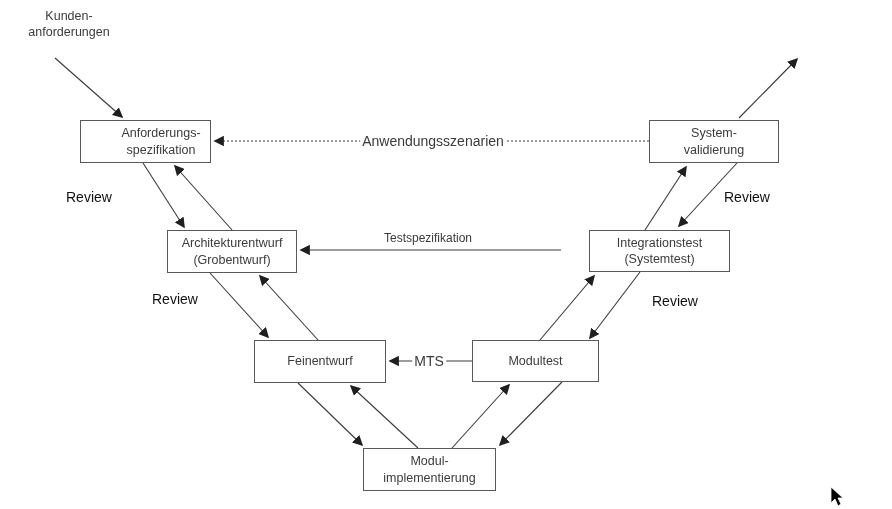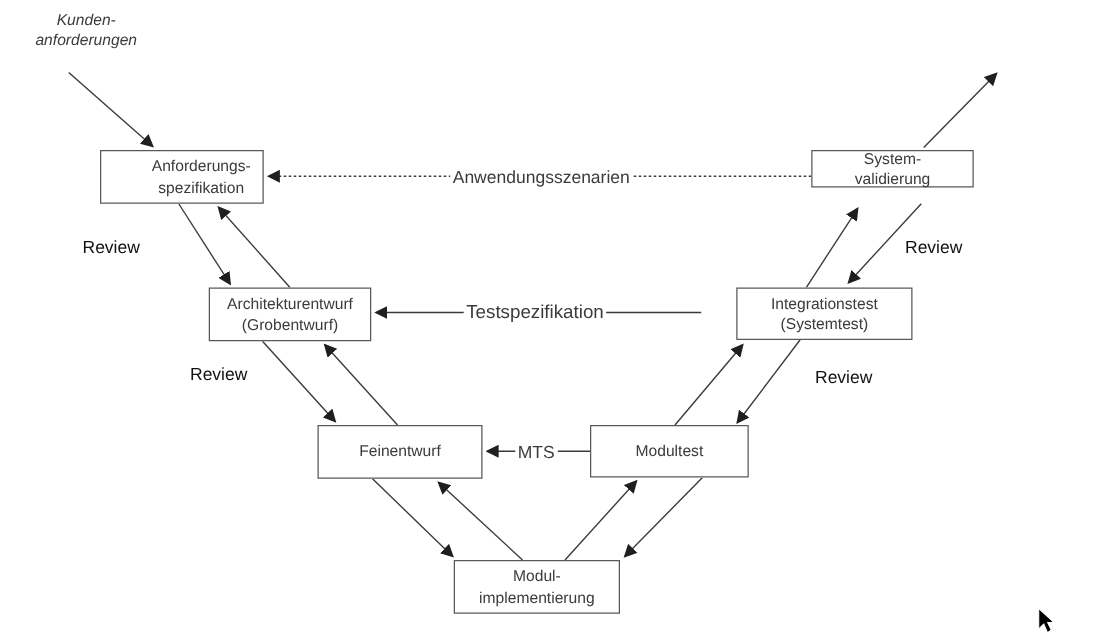--- a/index.html
+++ b/index.html
@@ -25,21 +25,21 @@
     line-height:1.3;
     color:#3b3b3b;
   }
   .extlabel{
     position:absolute;
     text-align:center;
     font-size:12.5px;
     line-height:1.3;
     color:#3b3b3b;
   }
-  .extlabel span{display:block;font-style:italic;}
+  .extlabel span{display:block;}
   .flowlabel{
     position:absolute;
     transform:translate(-50%,-50%);
     background:#ffffff;
     padding:0 2px;
     font-size:14px;
     color:#3b3b3b;
     white-space:nowrap;
   }
   .review{
@@ -89,21 +89,21 @@
 
   <div class="extlabel" style="left:5px;top:8px;width:128px;">
     <span>Kunden-</span>
     <span>anforderungen</span>
   </div>
 
   <div class="node" style="left:80px;top:120px;width:131px;height:43px;padding-left:31px;">
     <span>Anforderungs-</span>
     <span>spezifikation</span>
   </div>
-  <div class="node" style="left:649px;top:120px;width:130px;height:30px;">
+  <div class="node" style="left:649px;top:120px;width:130px;height:43px;">
     <span>System-</span>
     <span>validierung</span>
   </div>
   <div class="node" style="left:167px;top:230px;width:130px;height:43px;">
     <span>Architekturentwurf</span>
     <span>(Grobentwurf)</span>
   </div>
   <div class="node" style="left:589px;top:230px;width:141px;height:42px;">
     <span>Integrationstest</span>
     <span>(Systemtest)</span>
@@ -113,21 +113,21 @@
   </div>
   <div class="node" style="left:472px;top:340px;width:127px;height:42px;">
     <span>Modultest</span>
   </div>
   <div class="node" style="left:363px;top:448px;width:133px;height:43px;">
     <span>Modul-</span>
     <span>implementierung</span>
   </div>
 
   <span class="flowlabel" style="left:433px;top:141px;">Anwendungsszenarien</span>
-  <span class="flowlabel" style="left:428px;top:250px;font-size:15px;">Testspezifikation</span>
+  <span class="flowlabel" style="left:428px;top:238px;font-size:12px;">Testspezifikation</span>
   <span class="flowlabel" style="left:429px;top:361px;">MTS</span>
 
   <span class="review" style="left:66px;top:189px;">Review</span>
   <span class="review" style="left:152px;top:291px;">Review</span>
   <span class="review" style="left:724px;top:189px;">Review</span>
   <span class="review" style="left:652px;top:293px;">Review</span>
 
 </div>
 
 </body></html>

